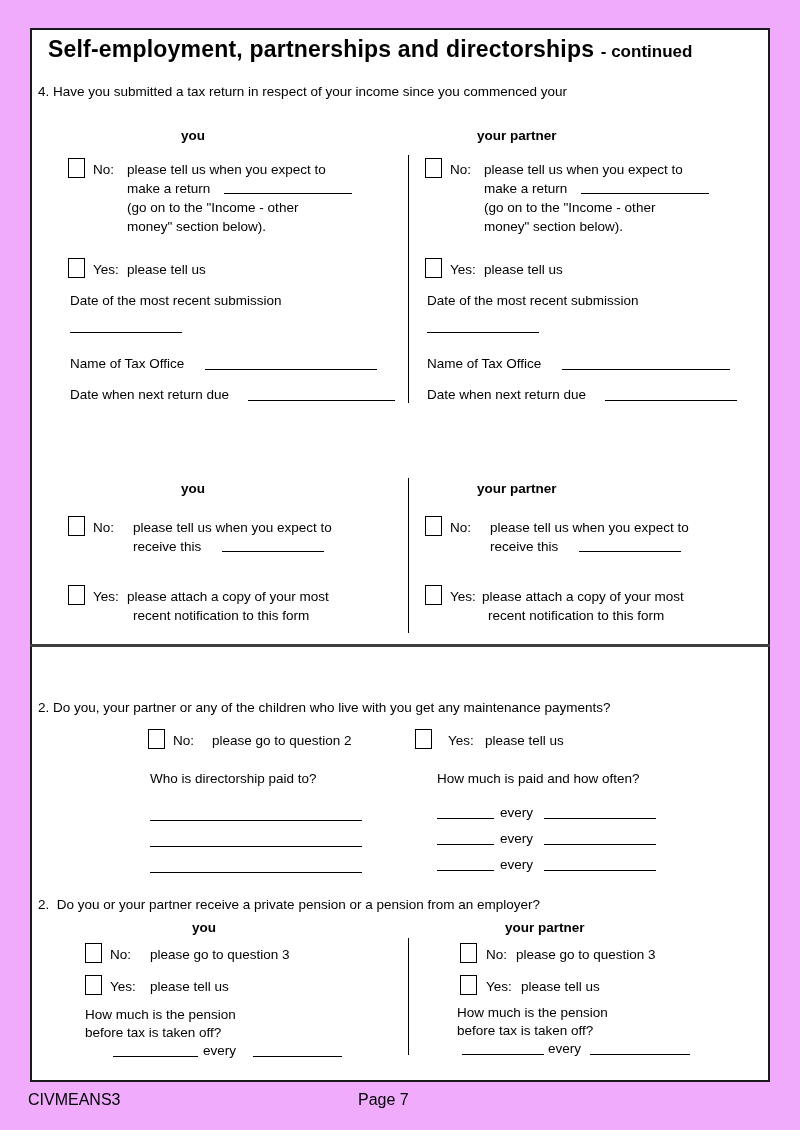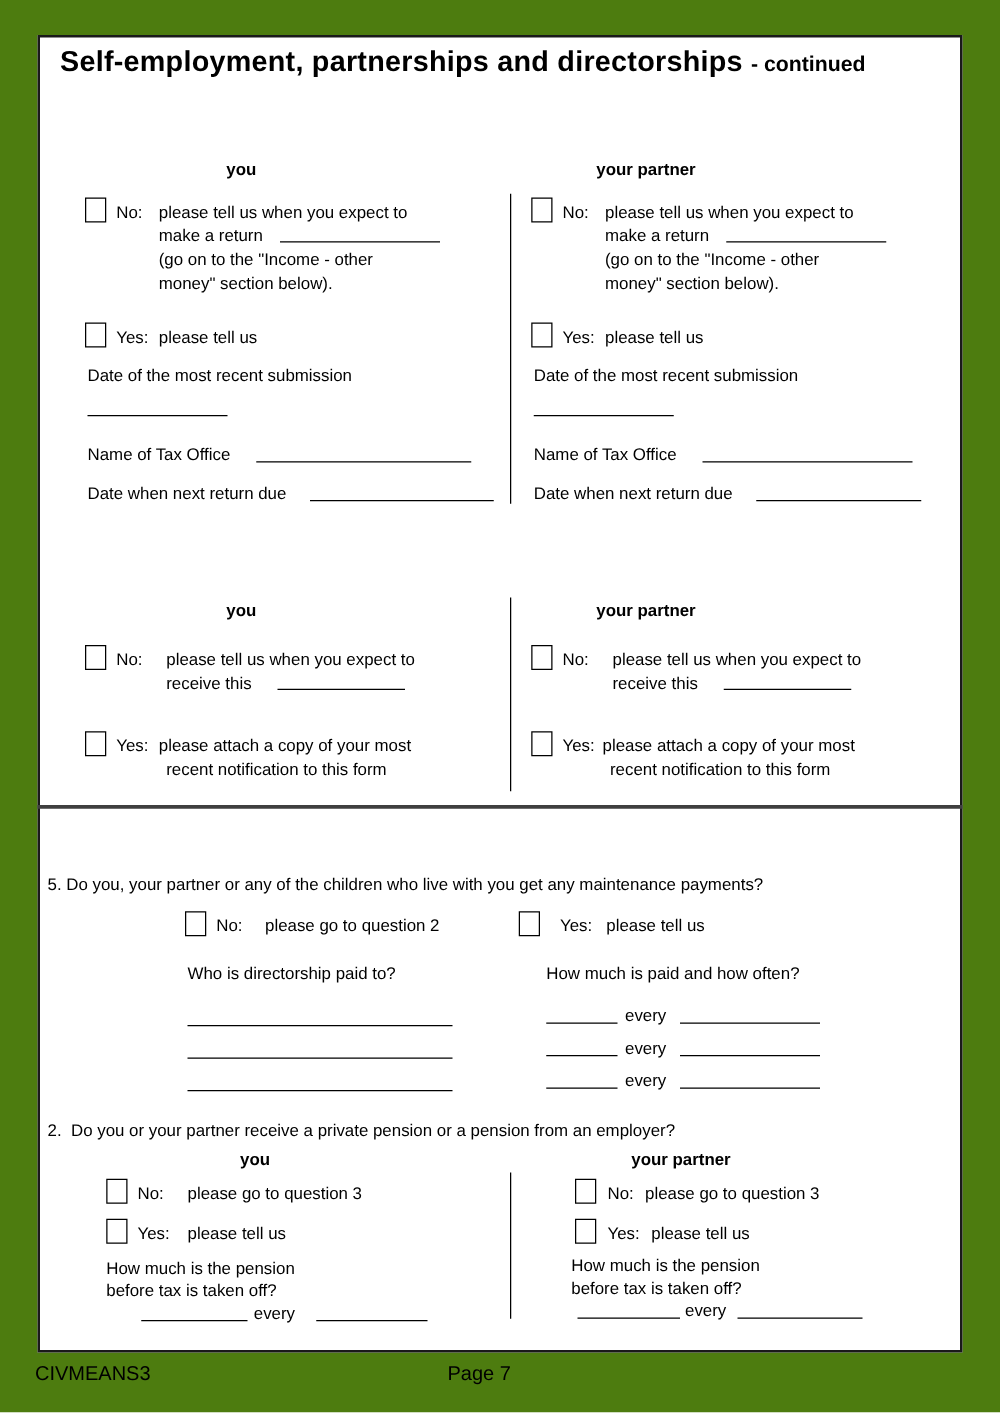--- a/index.html
+++ b/index.html
@@ -1,18 +1,18 @@
 <!DOCTYPE html>
 <html><head>
 <meta charset="utf-8">
 <style>
   html,body { margin:0; padding:0; background:#fff; }
   .page {
     position:relative; width:800px; height:1130px;
-    background:#4d7c0f; color:#000;
+    background:#f0abfc; color:#000;
     font-family:"Liberation Sans", sans-serif;
     font-size:13.5px; overflow:hidden;
   }
   .box {
     position:absolute; left:30px; top:28px; width:736px; height:1050px;
     border:2px solid #1a1a1a; background:#fff;
   }
   .secdiv {
     position:absolute; left:30px; top:644px; width:740px; height:0;
     border-top:3px solid #3f3f3f;
@@ -32,20 +32,21 @@
   .footer-t { position:absolute; font-size:16px; white-space:pre; }
 </style>
 </head>
 <body>
 
 <div class="page">
   <div class="box"></div>
 
   <div class="title"><span class="title-main">Self-employment, partnerships and directorships</span><span class="title-main"> </span><span class="title-suffix">- continued</span></div>
 
+  <span class="t" style="left:38px;top:84px">4. Have you submitted a tax return in respect of your income since you commenced your</span>
 
   <span class="t b" style="left:181px;top:128px">you</span>
   <span class="t b" style="left:477px;top:128px">your partner</span>
   <div class="vdiv" style="left:408px;top:155px;height:248px"></div>
 
   <span class="cb" style="left:68px;top:158px"></span>
   <span class="t" style="left:93px;top:162px">No:</span>
   <span class="t" style="left:127px;top:162px">please tell us when you expect to</span>
   <span class="t" style="left:127px;top:181px">make a return</span>
   <span class="line" style="left:224px;top:193px;width:128px"></span>
@@ -98,21 +99,21 @@
   <span class="t" style="left:490px;top:539px">receive this</span>
   <span class="line" style="left:579px;top:551px;width:102px"></span>
   <span class="cb" style="left:425px;top:585px"></span>
   <span class="t" style="left:450px;top:589px">Yes:</span>
   <span class="t" style="left:482px;top:589px">please attach a copy of your most</span>
   <span class="t" style="left:488px;top:608px">recent notification to this form</span>
 
   <div class="secdiv"></div>
 
 
-  <span class="t" style="left:38px;top:700px">5. Do you, your partner or any of the children who live with you get any maintenance payments?</span>
+  <span class="t" style="left:38px;top:700px">2. Do you, your partner or any of the children who live with you get any maintenance payments?</span>
   <span class="cb" style="left:148px;top:729px"></span>
   <span class="t" style="left:173px;top:733px">No:</span>
   <span class="t" style="left:212px;top:733px">please go to question 2</span>
   <span class="cb" style="left:415px;top:729px"></span>
   <span class="t" style="left:448px;top:733px">Yes:</span>
   <span class="t" style="left:485px;top:733px">please tell us</span>
 
   <span class="t" style="left:150px;top:771px">Who is directorship paid to?</span>
   <span class="t" style="left:437px;top:771px">How much is paid and how often?</span>
 

